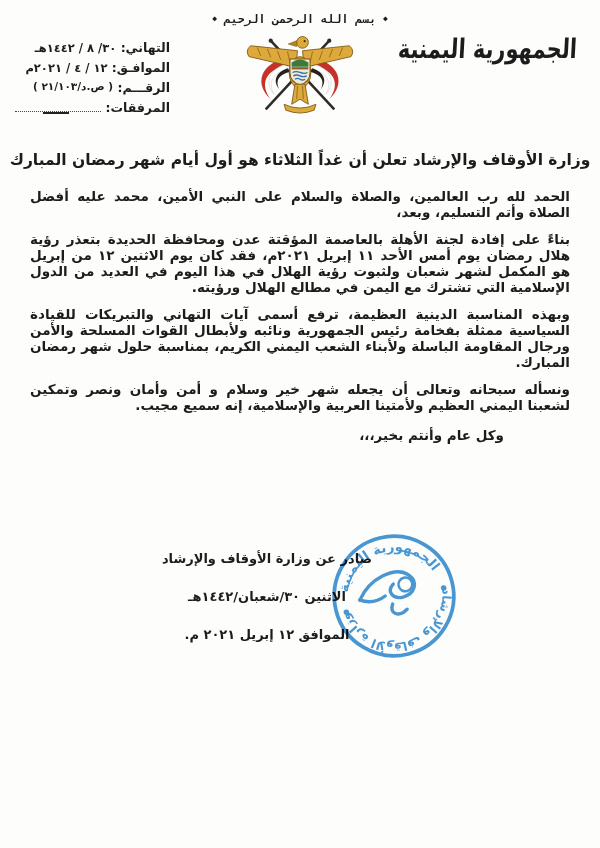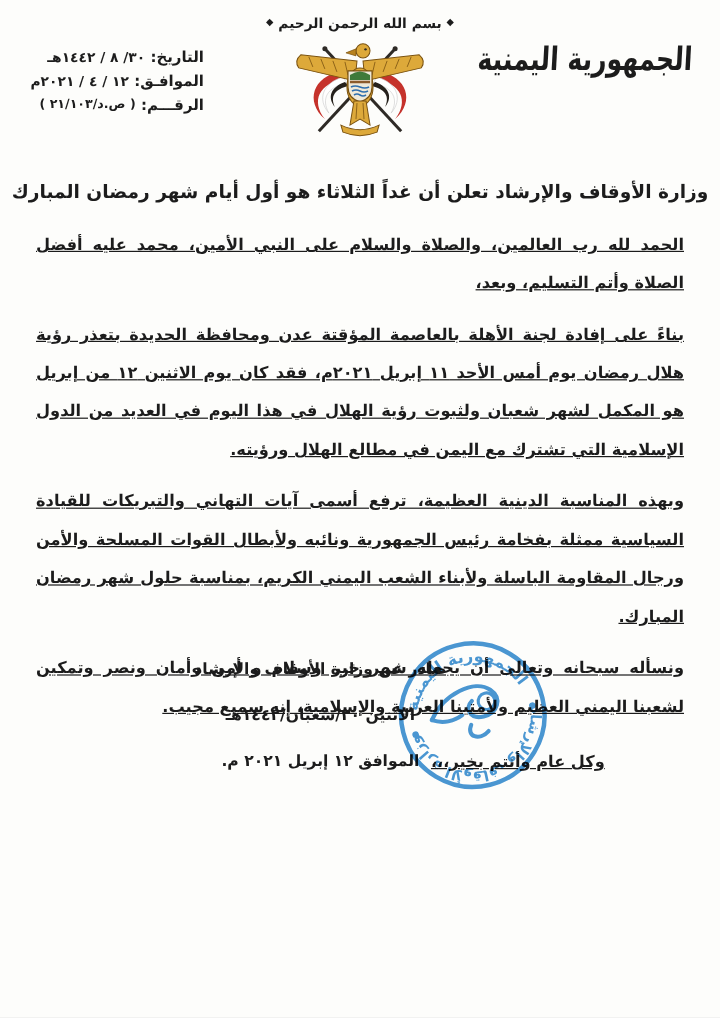--- a/index.html
+++ b/index.html
@@ -6,32 +6,32 @@
   .page{
     width:600px;height:848px;position:relative;margin:0 auto;
     background:#fdfdfb;color:#1c1c1c;overflow:hidden;
     font-family:"DejaVu Sans",sans-serif;direction:rtl;
   }
   
   .head-right{position:absolute;top:36px;right:10px;width:205px;text-align:center;}
   .republic{font-size:21px;font-weight:bold;transform:scaleY(1.28) skewX(-4deg);line-height:1.25;margin-bottom:15px;white-space:nowrap;}
   .ministry{font-size:15px;font-weight:bold;white-space:nowrap;}
   .head-center{position:absolute;top:12px;left:50%;transform:translateX(-50%);width:190px;text-align:center;}
-  .bismillah{font-size:11.5px;font-weight:bold;white-space:nowrap;margin-bottom:3px;}
+  .bismillah{font-size:11.5px;font-weight:bold;white-space:nowrap;margin-bottom:3px;font-family:Liberation Mono, monospace;}
   .bismillah .dot{font-size:8px;vertical-align:2px;}
   .emblem{width:126px;height:92px;}
   .head-left{position:absolute;top:40px;left:10px;width:160px;font-size:12.5px;font-weight:bold;text-align:right;direction:rtl;}
   .field{margin-bottom:5px;white-space:nowrap;}
   .f-value{font-size:11.5px;}
   .field.num .f-value{font-size:10.5px;vertical-align:2px;}
   .field.attach .f-value{display:inline-block;width:86px;border-bottom:1px dotted #444;height:10px;position:relative;}
   .field.attach .f-value::after{content:"";position:absolute;left:28px;bottom:-3px;width:26px;border-bottom:2px solid #222;}
   
   .title{position:absolute;top:147px;left:0;right:0;margin:4px;text-align:center;font-size:15.5px;font-weight:bold;}
-  .body-text{position:absolute;top:188px;right:30px;left:30px;font-size:13.5px;font-weight:bold;line-height:32px;text-align:justify;text-decoration:underline;}
+  .body-text{position:absolute;top:188px;right:30px;left:30px;font-size:13.5px;font-weight:bold;line-height:16px;text-align:justify;}
   .body-text p{margin:0 0 11px 0;}
   .closing{margin:14px 66px 0 0;text-align:right;font-size:13.5px;font-weight:bold;}
   
   .footer{position:absolute;top:548px;left:132px;width:270px;text-align:center;font-size:13px;font-weight:bold;}
   .footer .f-line{margin-bottom:16px;line-height:22px;}
   
   .stamp{position:absolute;left:330px;top:532px;width:128px;height:128px;transform:rotate(-14deg);mix-blend-mode:multiply;opacity:.92;}
 </style>
 </head>
 <body>
@@ -89,30 +89,34 @@
 
       <path d="M69 66 L65 90 L75 84 L85 90 L81 66 Z" fill="#dda93a" stroke="#7a5210" stroke-width="1"></path>
       <path d="M72 68 L71 84 M78 68 L79 84" stroke="#7a5210" stroke-width="0.8" fill="none"></path>
 
       <path d="M56 90 Q75 99 94 90 L92 97 Q75 104 58 97 Z" fill="#dda93a" stroke="#7a5210" stroke-width="1"></path>
     </svg>
   </div>
 
   <div class="head-left">
     <div class="field">
-      <span class="f-label">التاريخ:</span>
+      <span class="f-label">التهاني:</span>
       <span class="f-value">٣٠/ ٨ / ١٤٤٢هـ</span>
     </div>
     <div class="field">
       <span class="f-label">الموافـق:</span>
       <span class="f-value">١٢ / ٤ / ٢٠٢١م</span>
     </div>
     <div class="field num">
       <span class="f-label">الرقـــم:</span>
       <span class="f-value">( ص.د/٢١/١٠٣ )</span>
+    </div>
+    <div class="field attach">
+      <span class="f-label">المرفقات:</span>
+      <span class="f-value"></span>
     </div>
   </div>
 
   <h1 class="title">وزارة الأوقاف والإرشاد تعلن أن غداً الثلاثاء هو أول أيام شهر رمضان المبارك</h1>
 
   <main class="body-text">
     <p>الحمد لله رب العالمين، والصلاة والسلام على النبي الأمين، محمد عليه أفضل الصلاة وأتم التسليم، وبعد،</p>
     <p>بناءً على إفادة لجنة الأهلة بالعاصمة المؤقتة عدن ومحافظة الحديدة بتعذر رؤية هلال رمضان يوم أمس الأحد ١١ إبريل ٢٠٢١م، فقد كان يوم الاثنين ١٢ من إبريل هو المكمل لشهر شعبان ولثبوت رؤية الهلال في هذا اليوم في العديد من الدول الإسلامية التي تشترك مع اليمن في مطالع الهلال ورؤيته.</p>
     <p>وبهذه المناسبة الدينية العظيمة، ترفع أسمى آيات التهاني والتبريكات للقيادة السياسية ممثلة بفخامة رئيس الجمهورية ونائبه ولأبطال القوات المسلحة والأمن ورجال المقاومة الباسلة ولأبناء الشعب اليمني الكريم، بمناسبة حلول شهر رمضان المبارك.</p>
     <p>ونسأله سبحانه وتعالى أن يجعله شهر خير وسلام و أمن وأمان ونصر وتمكين لشعبنا اليمني العظيم ولأمتينا العربية والإسلامية، إنه سميع مجيب.</p>

